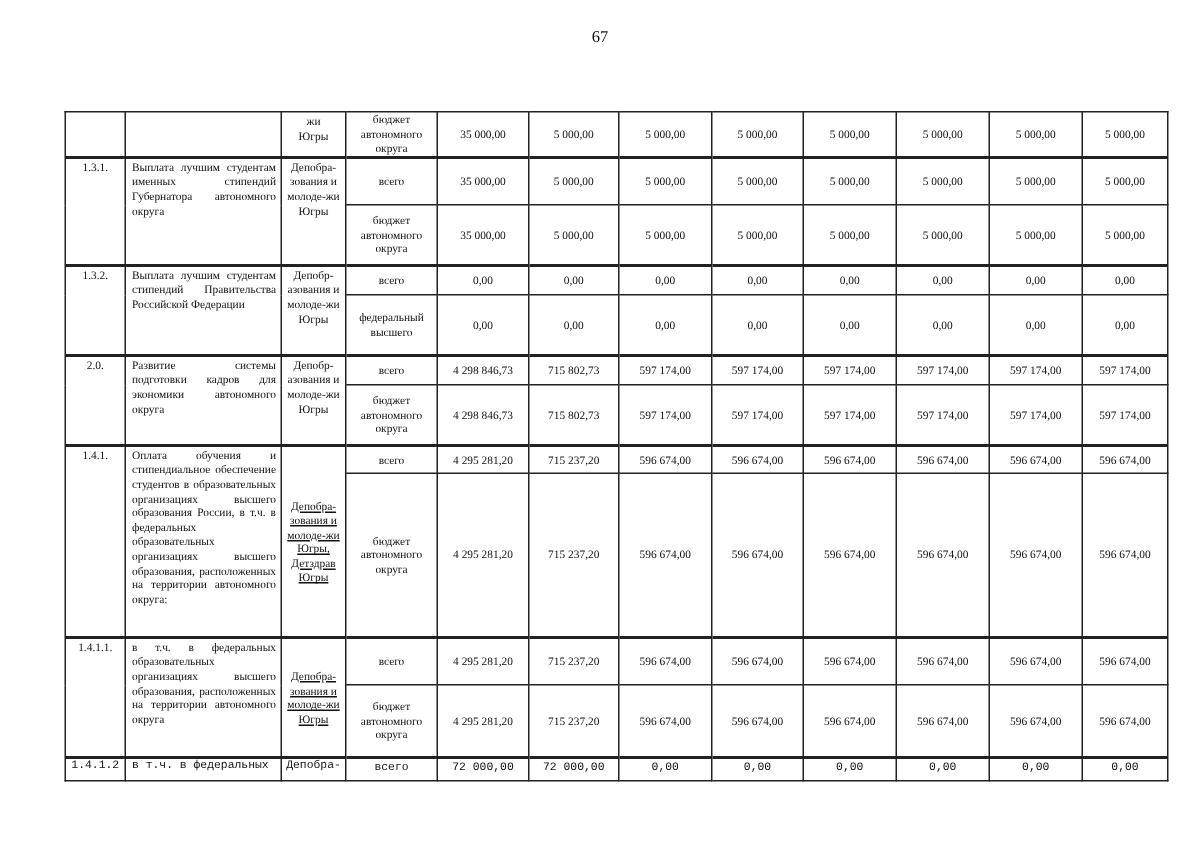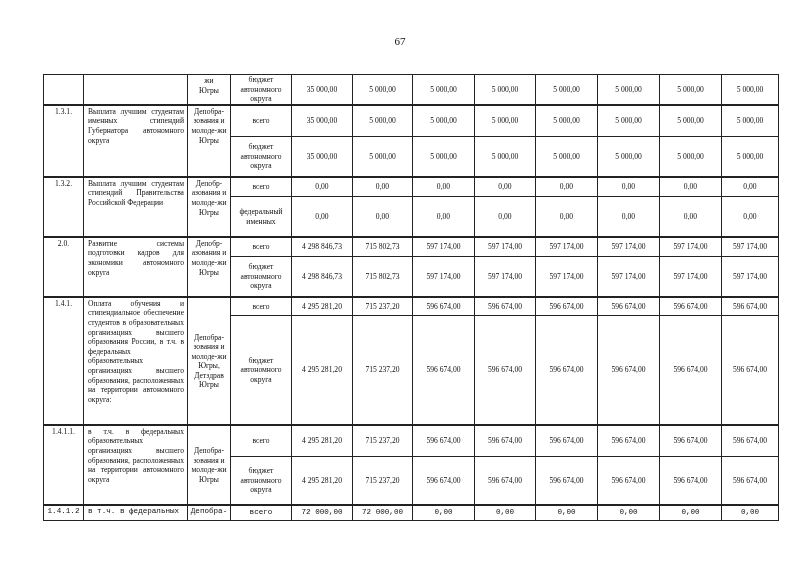--- a/index.html
+++ b/index.html
@@ -2,21 +2,21 @@
 <html><head>
 <meta charset="utf-8">
 <style>
   html, body { margin: 0; padding: 0; background: #ffffff; }
   body {
     width: 800px; height: 566px; position: relative; overflow: hidden;
     font-family: "Liberation Serif", "DejaVu Serif", serif;
     color: #111;
   }
   .page-number {
-    position: absolute; top: 35px; left: 0; width: 800px;
+    position: absolute; top: 19px; left: 0; width: 800px;
     text-align: center; font-size: 11px;
   }
   table.doc {
     position: absolute; top: 74px; left: 43px;
     border-collapse: collapse; table-layout: fixed;
     width: 735px;
     font-size: 7.6px; line-height: 9.6px;
   }
   table.doc td {
     border: 1px solid #222;
@@ -25,21 +25,21 @@
     text-align: center;
     overflow: hidden;
   }
   table.doc td.code { vertical-align: top; padding-top: 1px; }
   table.doc td.name {
     vertical-align: top; text-align: justify; text-align-last: left;
     padding: 1px 3px 0 4px;
     margin-top: 44px;
   }
   table.doc td.resp { vertical-align: top; padding: 1px 1px 0 1px; margin-top: 36px; }
-  table.doc td.resp.mid { vertical-align: middle; }
+  table.doc td.resp.mid { vertical-align: middle; text-decoration: underline; }
   table.doc td.src { padding: 0 2px; border-radius: 12px; }
   table.doc td.num { white-space: nowrap; }
   tr.thick-top td { border-top: 2px solid #222; }
 </style>
 </head>
 <body>
 
 <div class="page-number">67</div>
 
 <table class="doc">
@@ -106,21 +106,21 @@
         <td class="num">0,00</td>
         <td class="num">0,00</td>
         <td class="num">0,00</td>
         <td class="num">0,00</td>
         <td class="num">0,00</td>
         <td class="num">0,00</td>
         <td class="num">0,00</td>
         <td class="num">0,00</td>
       </tr>
       <tr style="height: 40px;">
-        <td class="src">федеральный именных</td>
+        <td class="src">федеральный высшего</td>
         <td class="num">0,00</td>
         <td class="num">0,00</td>
         <td class="num">0,00</td>
         <td class="num">0,00</td>
         <td class="num">0,00</td>
         <td class="num">0,00</td>
         <td class="num">0,00</td>
         <td class="num">0,00</td>
       </tr>
       <tr class="thick-top" style="height: 20px;">

